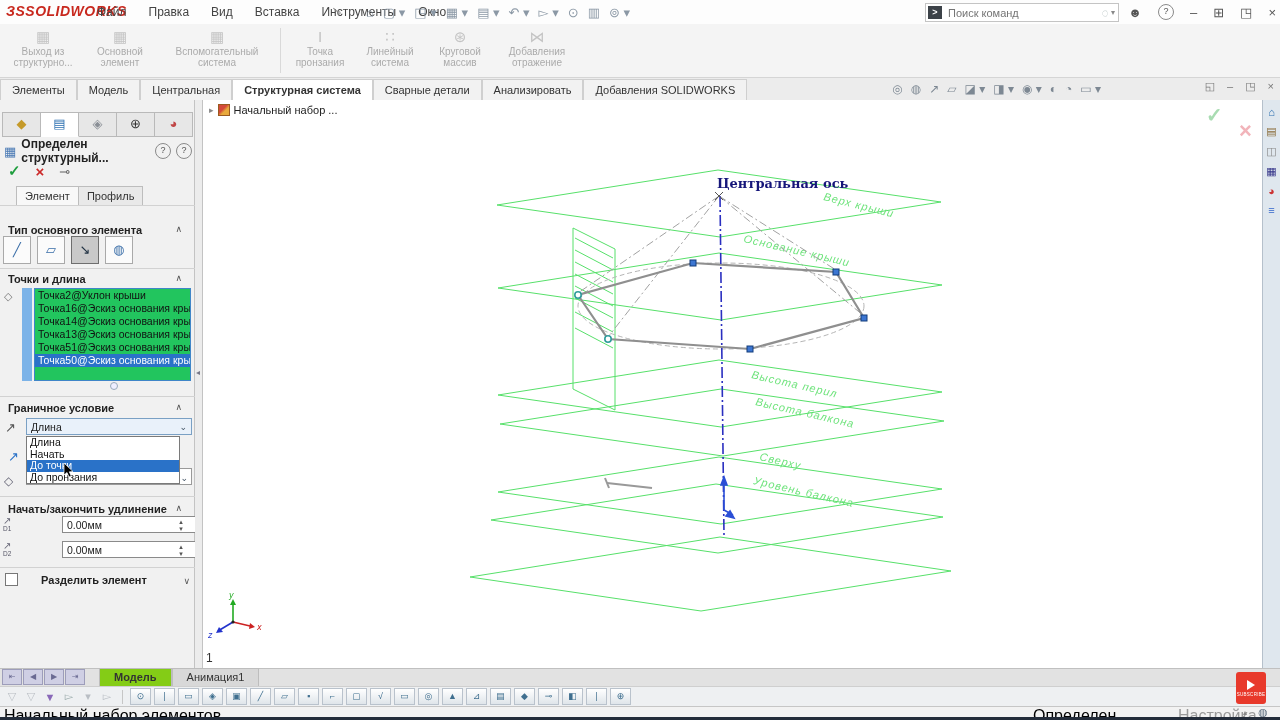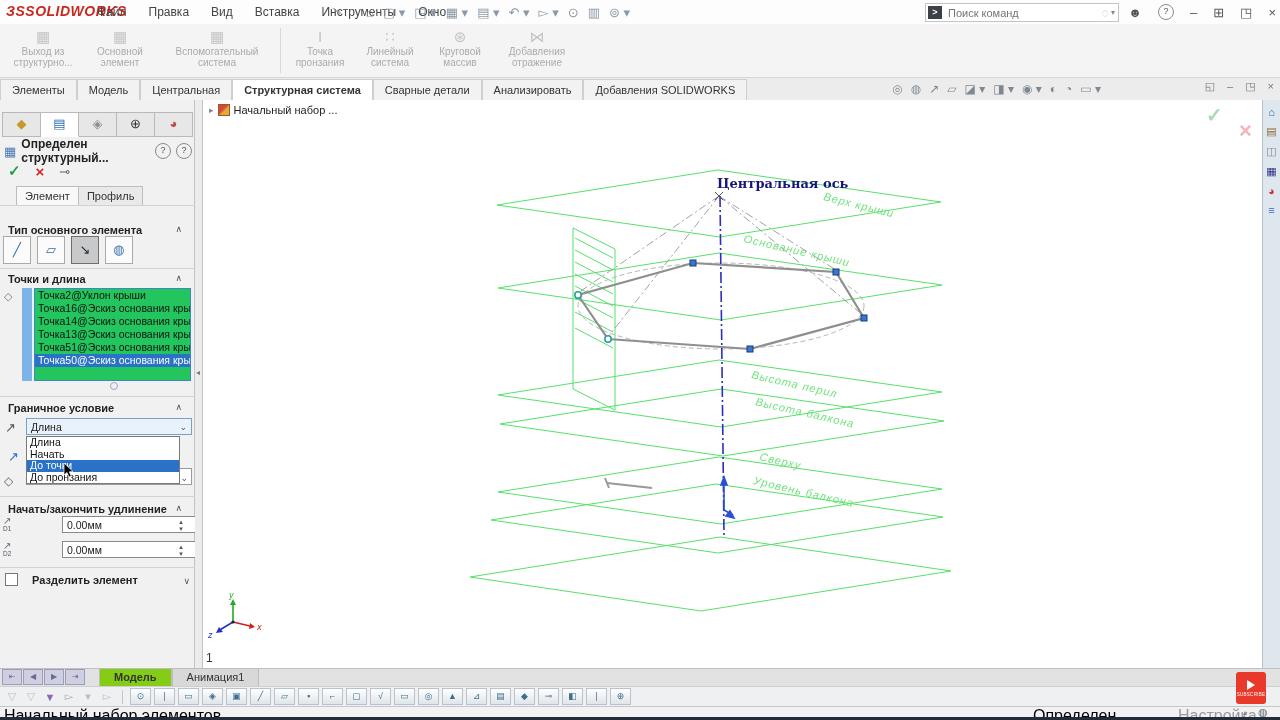--- a/index.html
+++ b/index.html
@@ -78,21 +78,21 @@
   #bc-drop{position:absolute;left:26px;top:336px;width:152px;background:#fff;border:1px solid #7a7a7a;z-index:5;}
   .opt{font-size:10.5px;color:#111;line-height:11.5px;padding:0 0 0 3px;position:relative;}
   .opt.sel{background:#2a72c8;color:#fff;}
   #cursor{position:absolute;left:36px;top:3px;z-index:6;}
   .exticon{position:absolute;left:3px;width:20px;height:20px;color:#667;}
   .exticon .ar{font-size:10px;display:block;line-height:9px;}
   .exticon .dl{font-size:6.5px;display:block;line-height:7px;color:#556;}
   .extinput{position:absolute;left:26px;width:146px;height:17px;border:1px solid #8a8a8a;background:#fff;box-sizing:border-box;font-size:10.5px;color:#222;padding-left:4px;font-family:"Liberation Sans",sans-serif;outline:none;margin-left:36px;}
   .spin{position:absolute;left:174px;width:14px;height:17px;display:flex;flex-direction:column;align-items:center;justify-content:center;}
   .spin span{font-size:7px;color:#555;line-height:7px;}
-  #split-row{position:absolute;left:5px;top:473px;width:185px;display:flex;align-items:flex-end;gap:14px;}
+  #split-row{position:absolute;left:5px;top:473px;width:185px;display:flex;align-items:flex-end;gap:23px;}
   #split-cb{width:11px;height:11px;border:1px solid #777;background:#fff;}
   #split-lbl{font-size:11px;font-weight:bold;color:#222;flex:1;}
   
   #splitter{left:195px;top:100px;width:8px;height:568px;background:#ececec;border-right:1px solid #c3c3c3;box-sizing:border-box;}
   #splitter .hndl{position:absolute;left:1px;top:268px;font-size:8px;color:#778;}
   
   #viewport{left:203px;top:100px;width:1059px;height:568px;background:#fff;overflow:hidden;}
   #crumb{position:absolute;left:6px;top:4px;display:flex;align-items:center;gap:4px;z-index:4;}
   #crumb .arr{color:#888;font-size:9px;}
   #crumb .cicon{width:10px;height:10px;background:linear-gradient(135deg,#d44a3a 40%,#e8a93c 60%);border:1px solid #9a5a20;}

